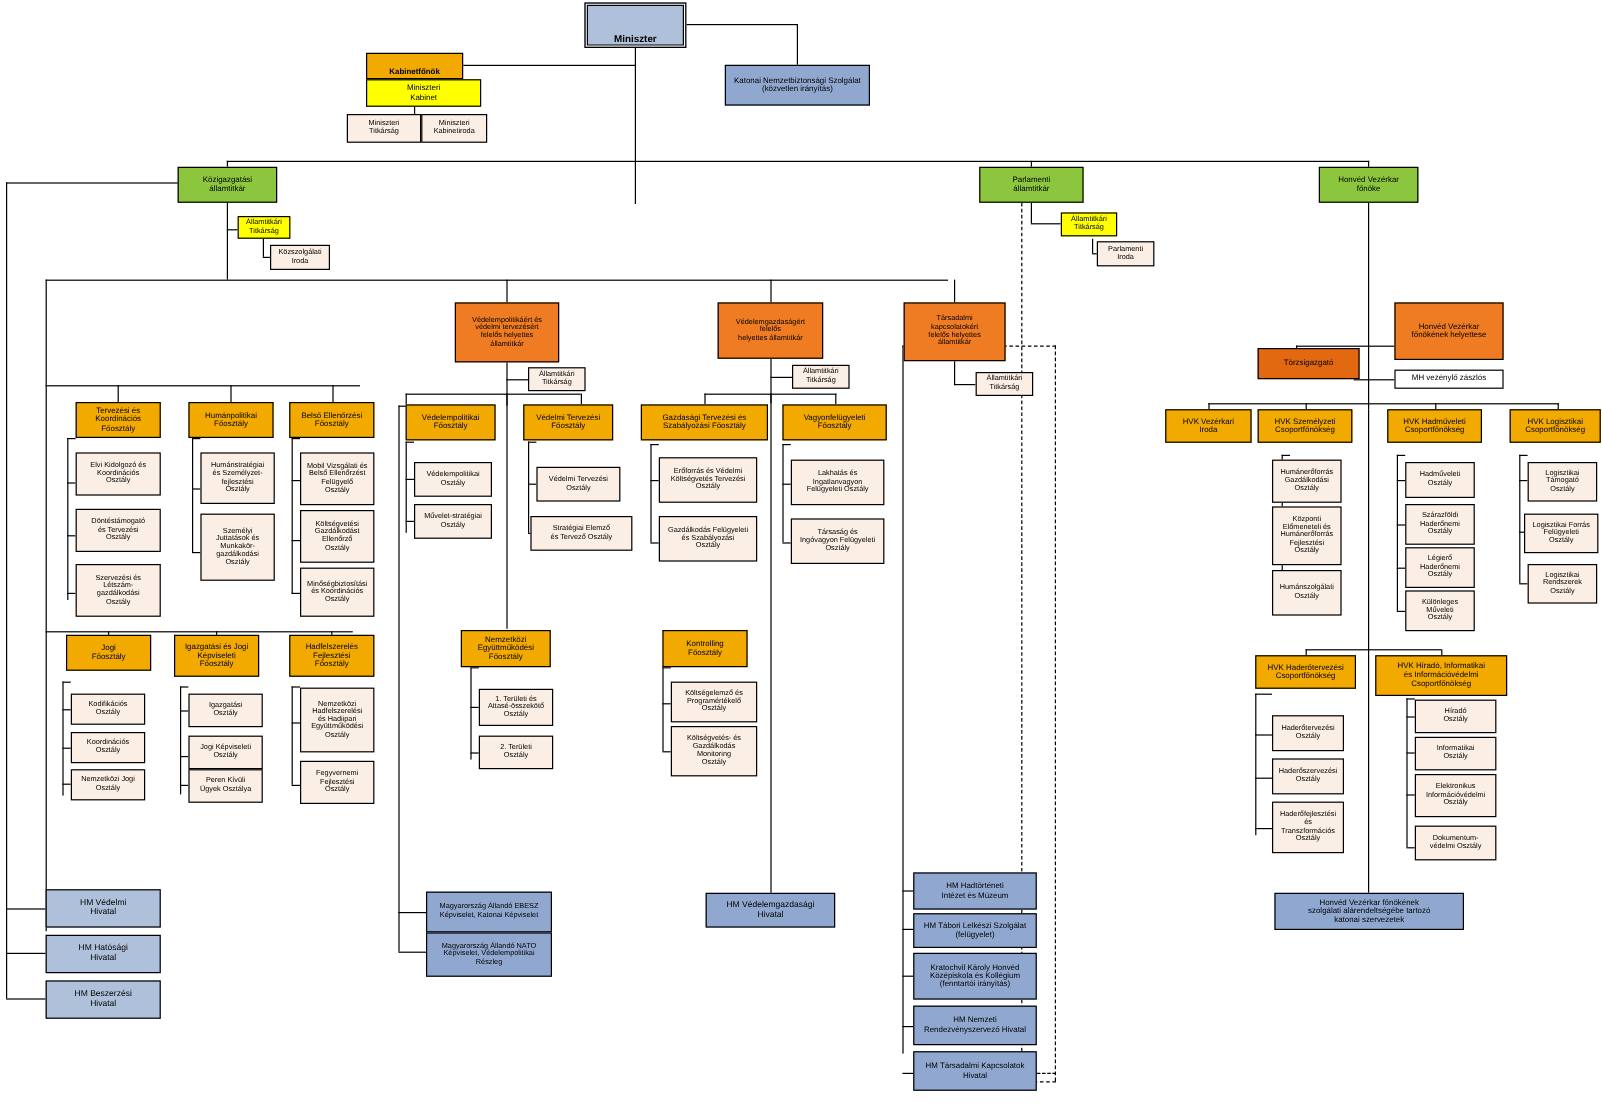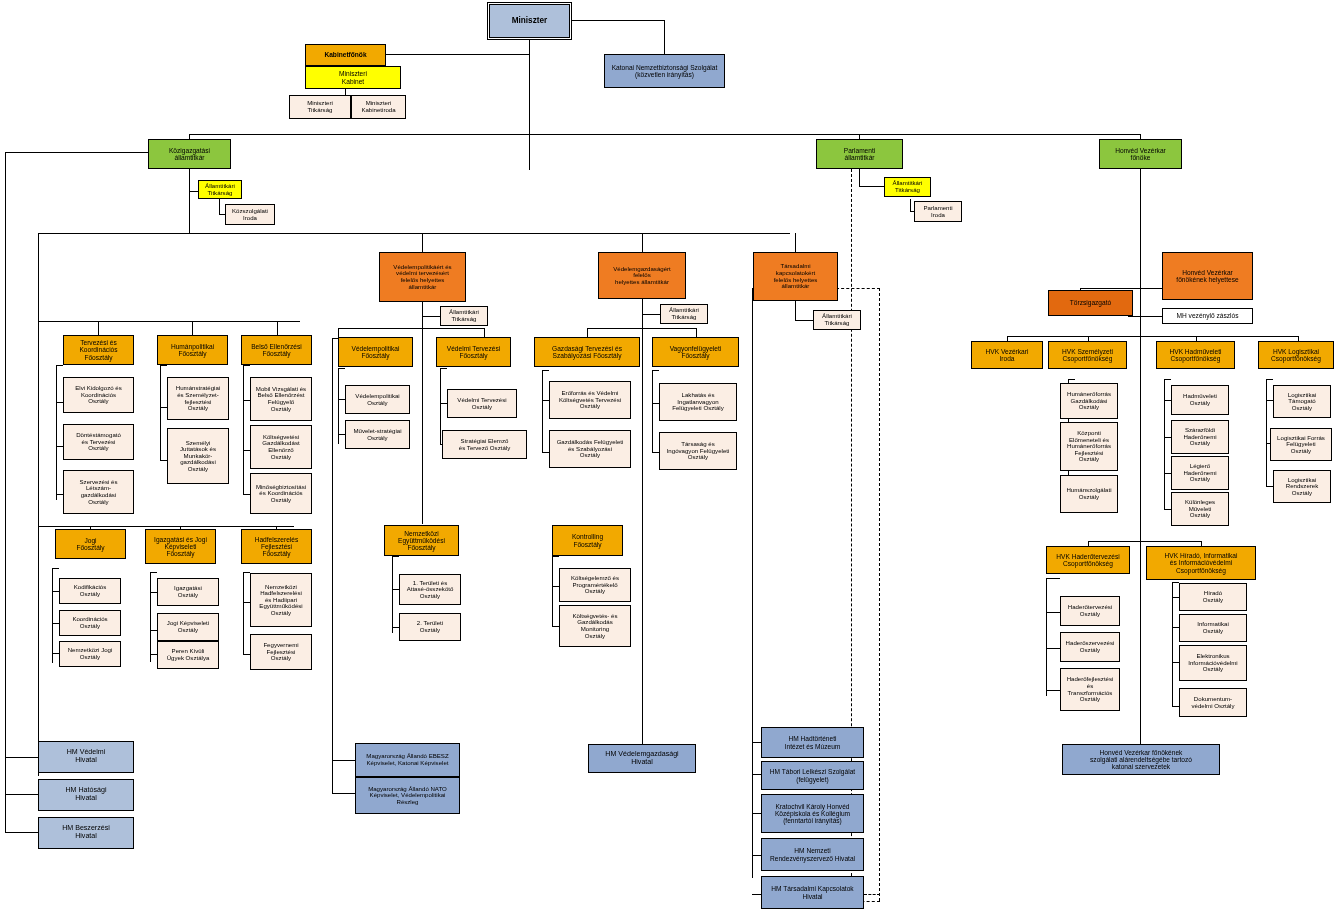--- a/index.html
+++ b/index.html
@@ -28,21 +28,21 @@
   .ln{position:absolute;background:#000;}
   .lnh{height:1px;}
   .lnv{width:1px;}
   .dash-v{position:absolute;width:0;border-left:1px dashed #000;}
   .dash-h{position:absolute;height:0;border-top:1px dashed #000;}
 
   .f6{font-size:6.1px;}
   .f65{font-size:6.6px;}
   .f7{font-size:7.1px;}
   .f8{font-size:8.2px;}
-  .bold{font-weight:bold;}
+  .bold{font-weight:bold;align-items:flex-end;}
 </style>
 </head>
 <body>
 
 <div id="canvas">
 
   <div class="ln lnv" style="left:529px;top:40px;height:130px;"></div>
 
   <div class="ln lnh" style="left:572px;top:20px;width:93px;"></div>
   <div class="ln lnv" style="left:664px;top:20px;height:34px;"></div>

